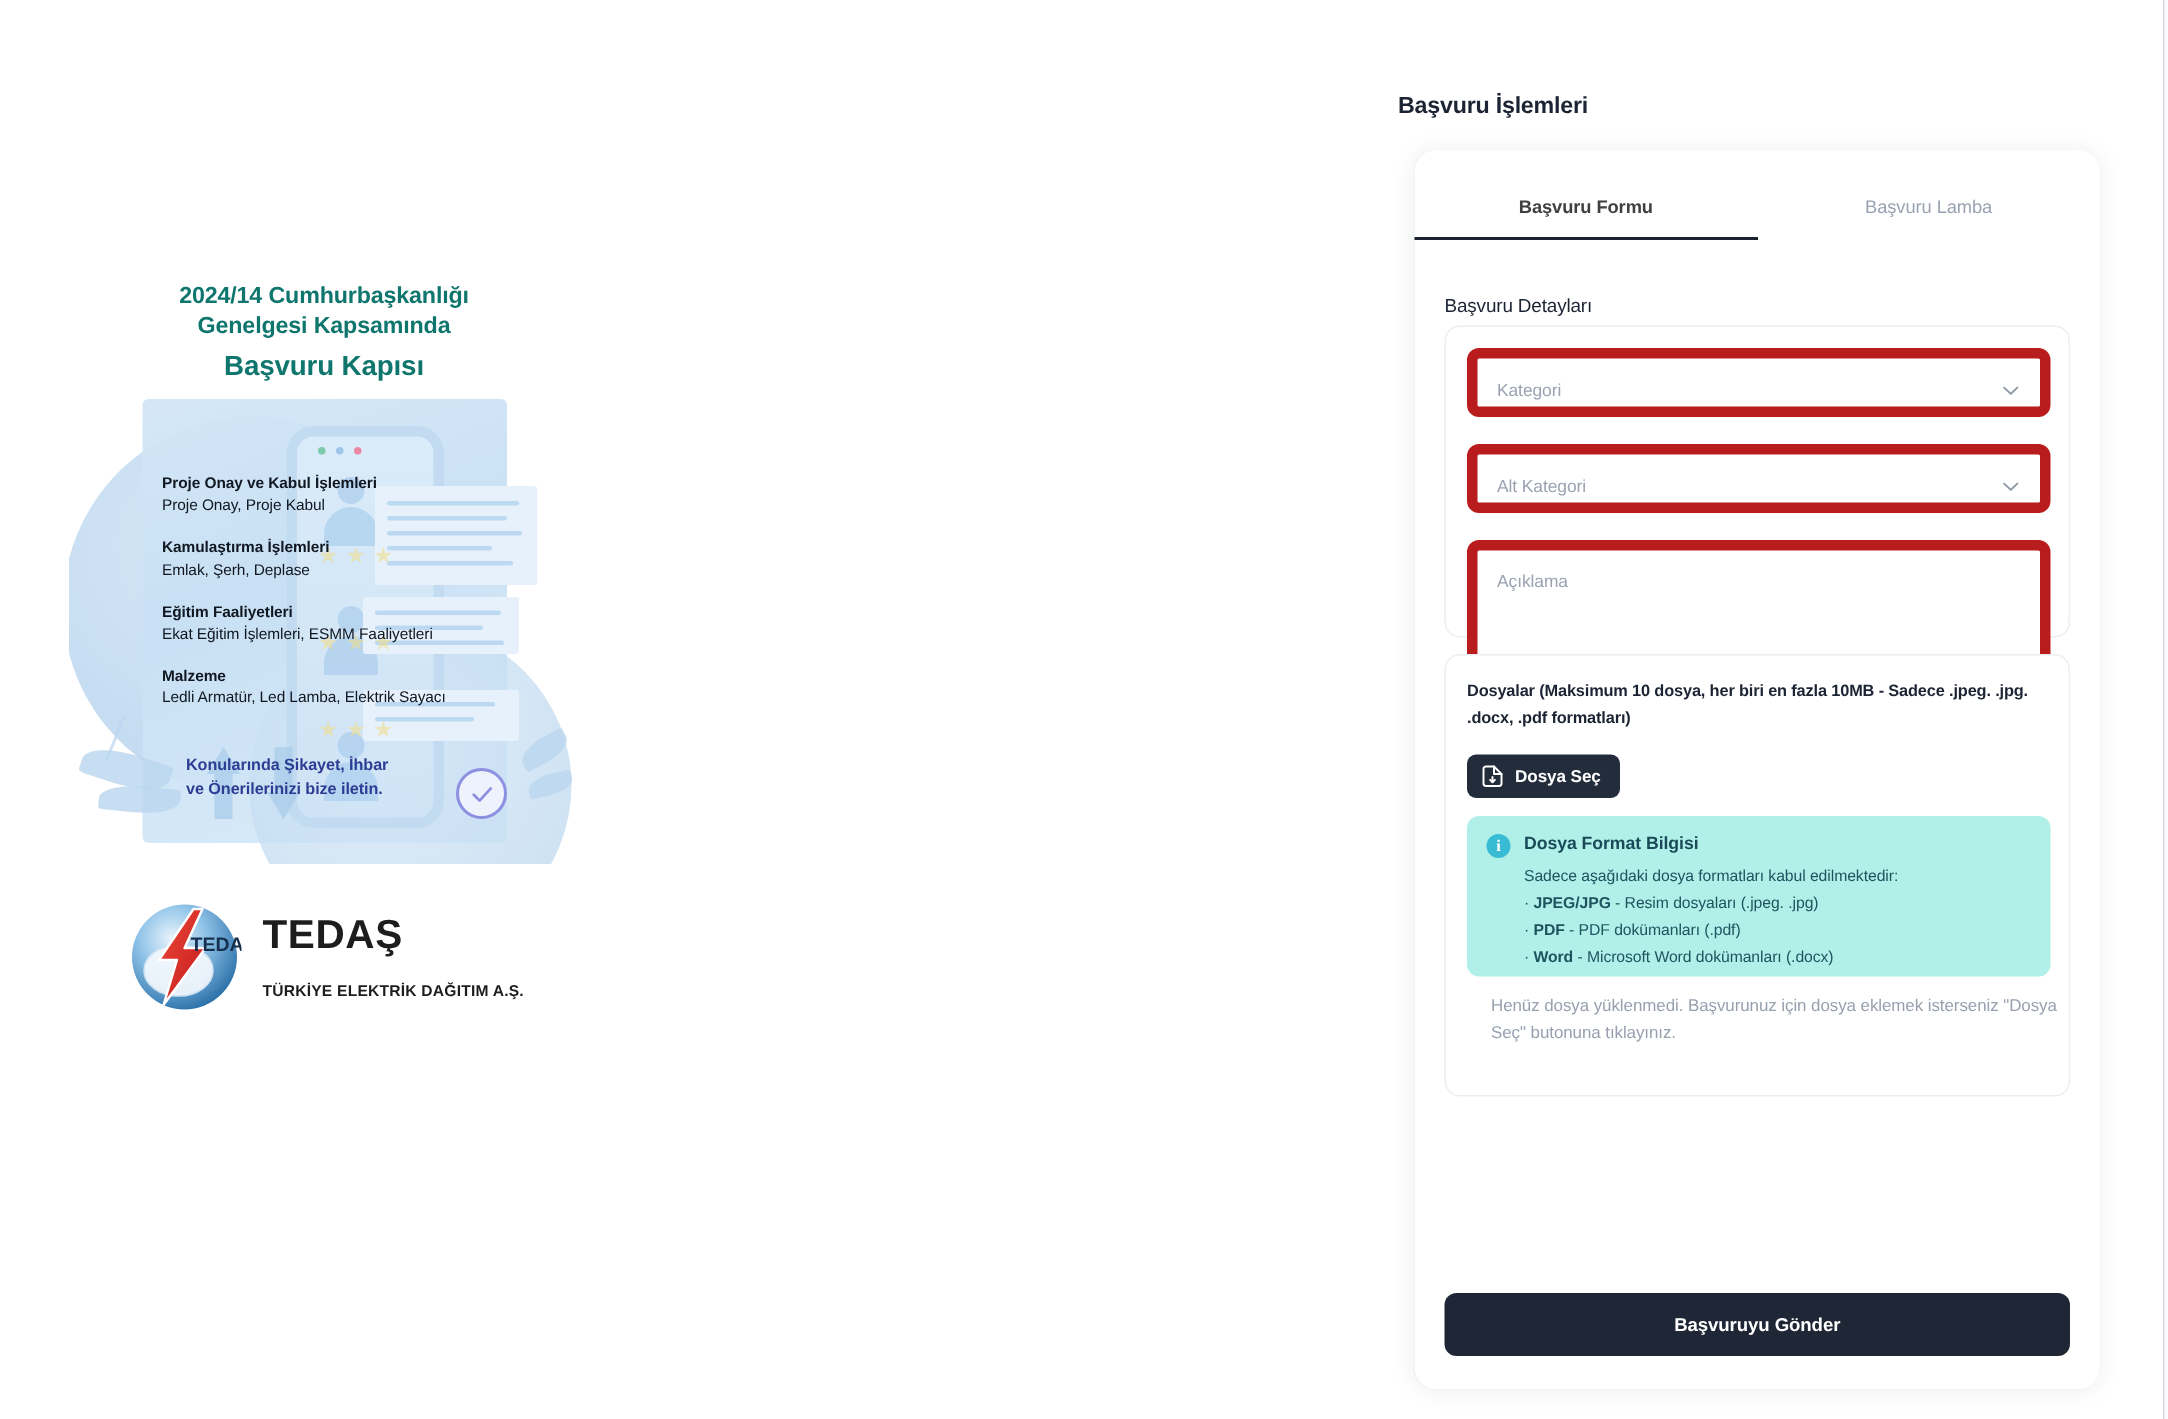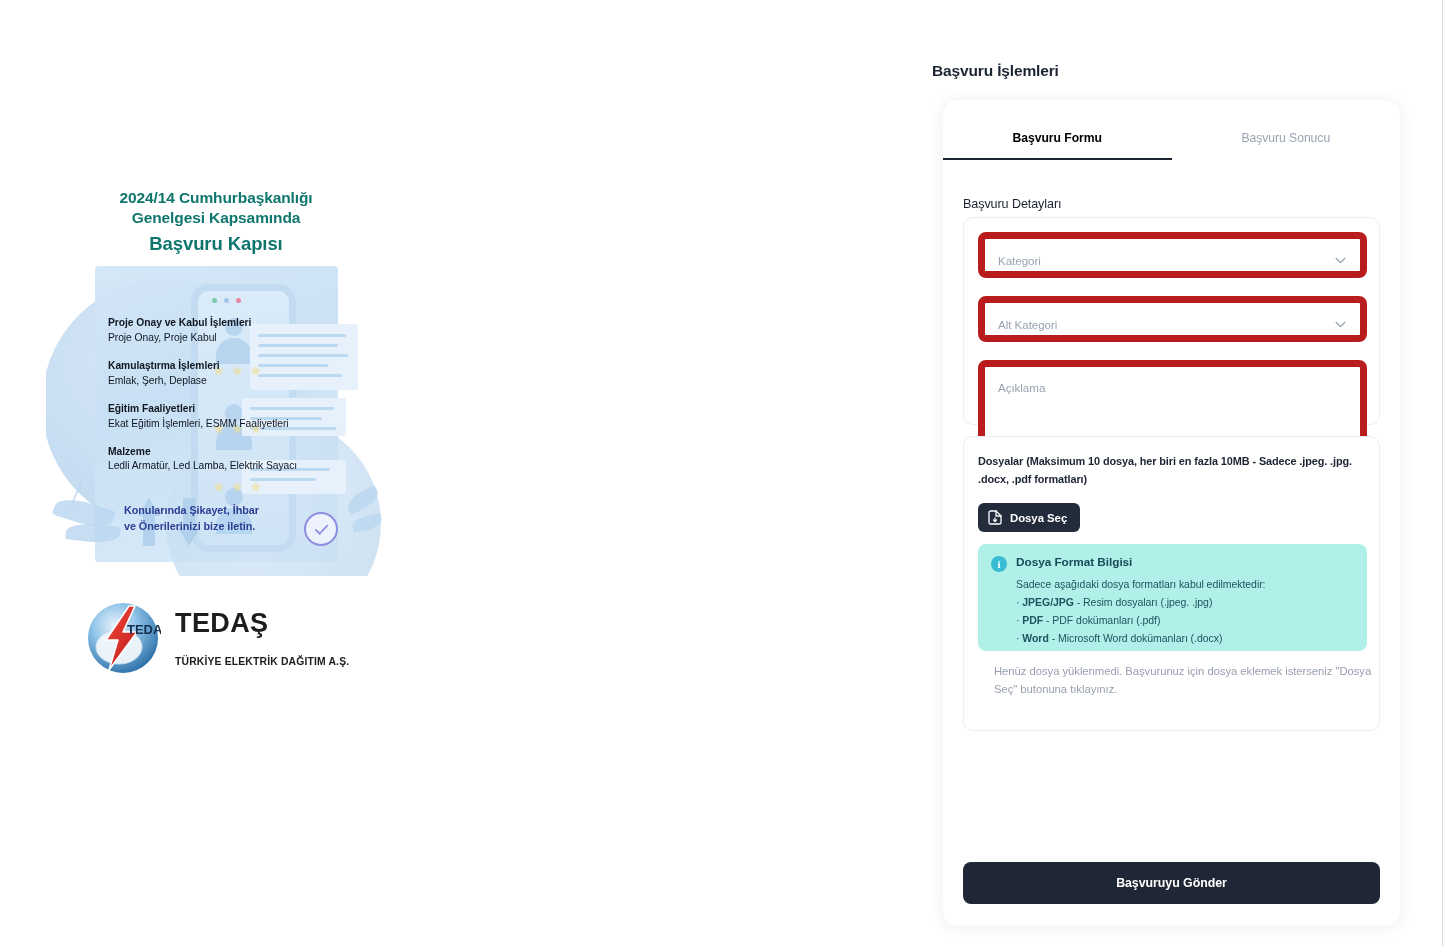--- a/index.html
+++ b/index.html
@@ -278,21 +278,21 @@
     align-items: center;
     justify-content: center;
     font-size: 12.2px;
     color: #9aa2b1;
     cursor: pointer;
     position: relative;
     height: 45px;
     letter-spacing: -0.05px;
   }
   .tab.active {
-    color: #000000;
+    color: #404040;
     font-weight: bold;
   }
   .tab.active::after {
     content: "";
     position: absolute;
     left: 0; bottom: 0;
     width: 100%;
     height: 2px;
     background: #1b2330;
   }
@@ -583,21 +583,21 @@
 
   <div class="page-title">Başvuru İşlemleri</div>
 
   <div class="panel-card">
 
     <div class="tabs">
       <div class="tab active">
         <span>Başvuru Formu</span>
       </div>
       <div class="tab">
-        <span>Başvuru Sonucu</span>
+        <span>Başvuru Lamba</span>
       </div>
     </div>
 
     <div class="section-label">Başvuru Detayları</div>
 
     <div class="inner-card card-details">
 
       <div class="field select-field f-kategori">
         <span class="ph">Kategori</span>
         <span class="chev">

